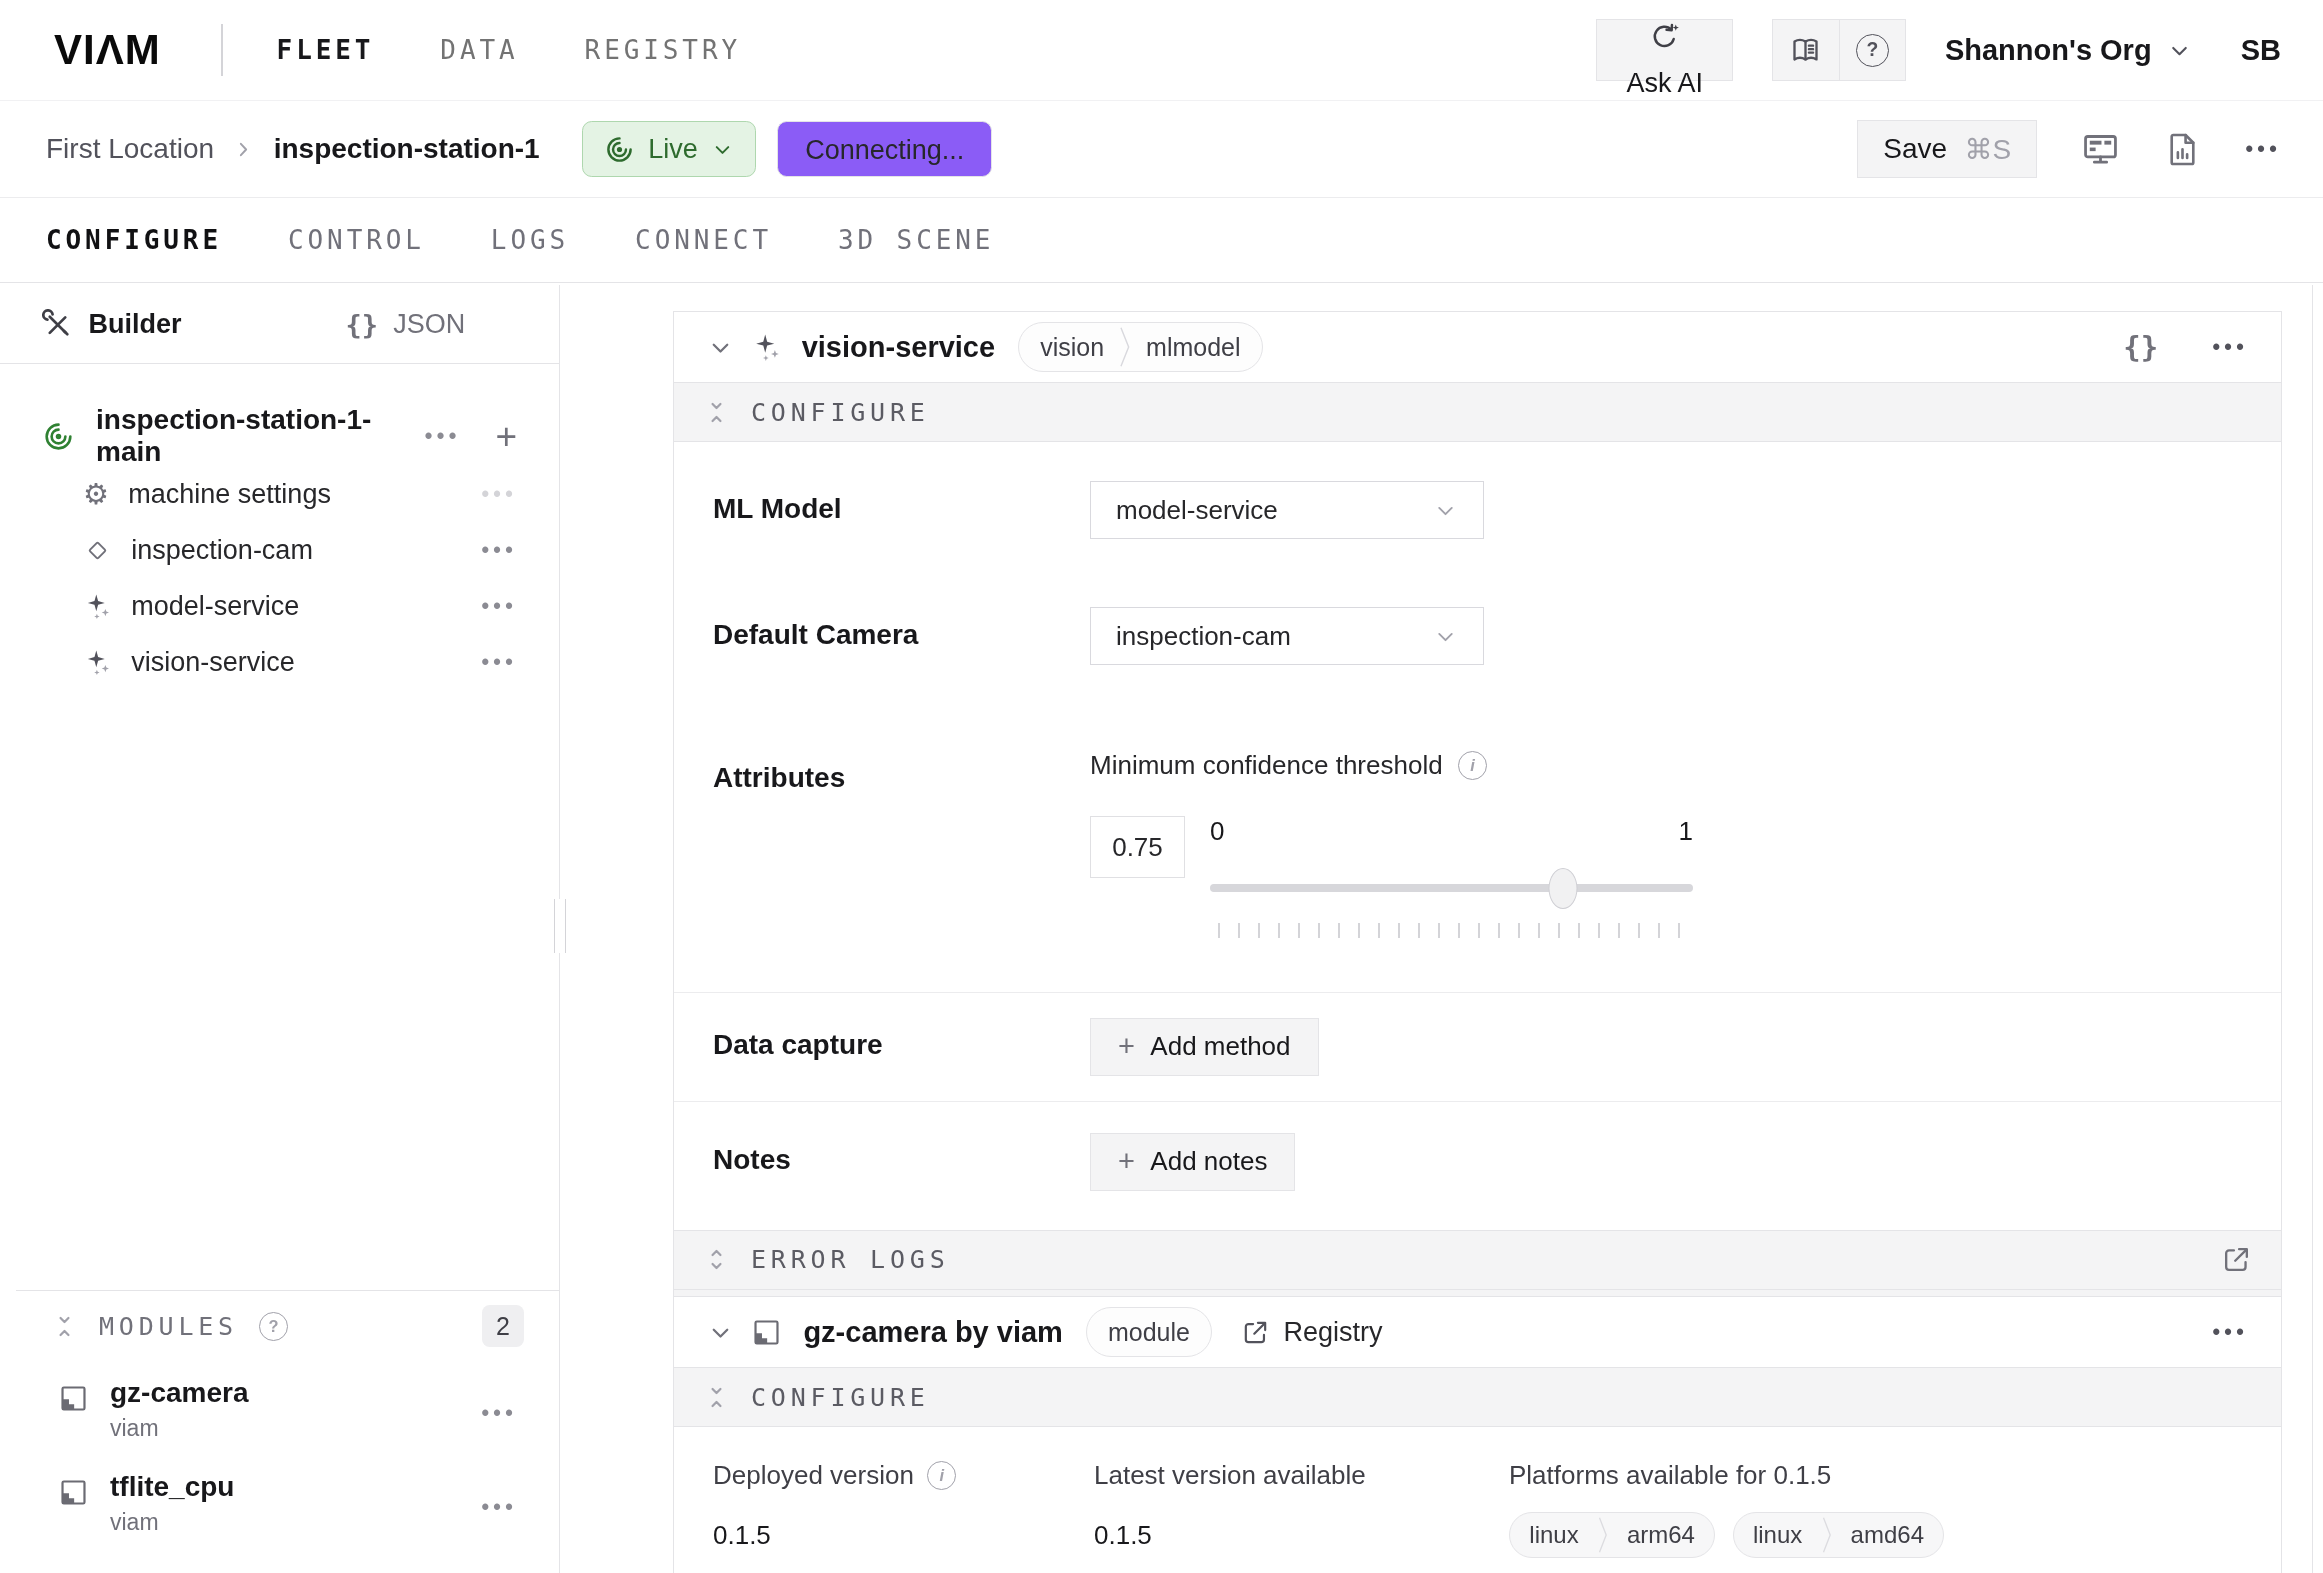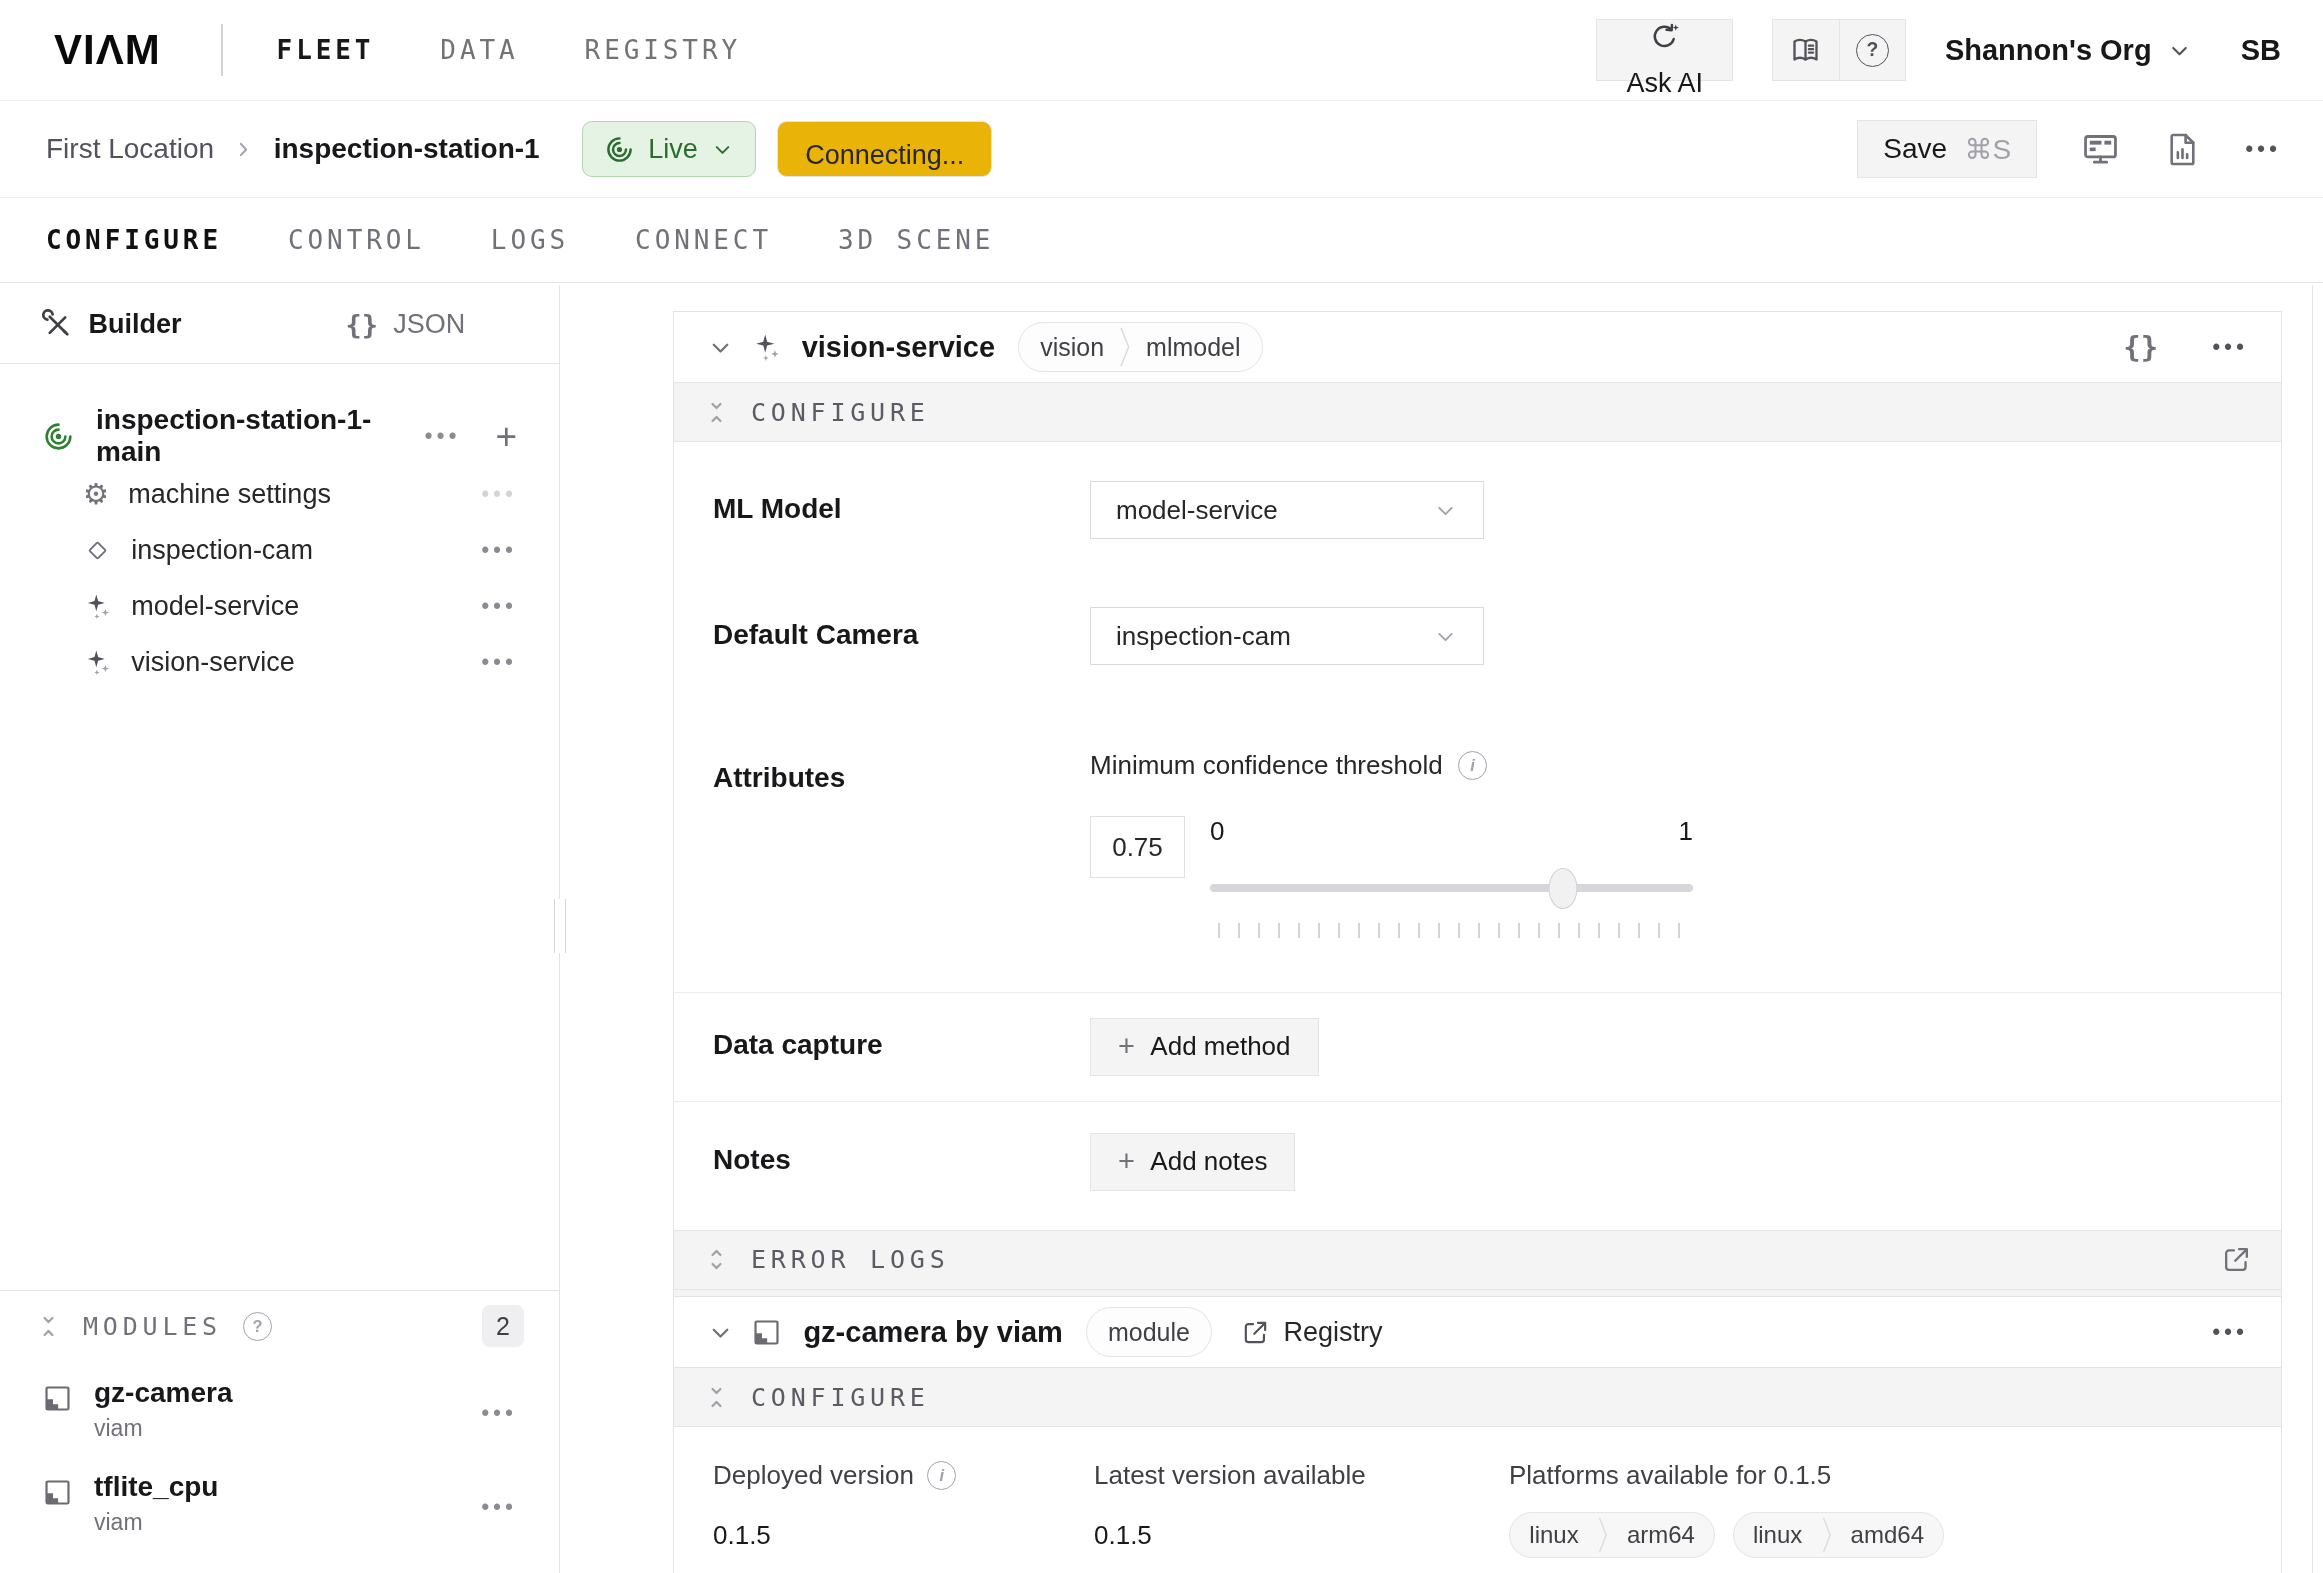--- a/index.html
+++ b/index.html
@@ -28,22 +28,22 @@
   .circ { display:flex; align-items:center; justify-content:center; border:1.9px solid #52525b;
           border-radius:50%; color:#52525b; font-weight:bold; }
 
   
   .machine-bar { height:98px; display:flex; align-items:center; padding:0 42px 0 46px; border-top:1px solid #f1f1f3; border-bottom:1px solid #ececee; }
   .crumb { display:flex; align-items:center; gap:19.3px; }
   .crumb-loc { font-size:28px; color:#52525b; cursor:pointer; }
   .crumb-name { font-size:28px; font-weight:bold; color:#18181b; }
   .pill-live { margin-left:42px; display:flex; align-items:center; gap:13.5px; height:56px; padding:0 21px;
                background:#e4f3e4; border:1px solid #aed7ae; border-radius:9.7px; color:#2e6b2e; font-size:27px; cursor:pointer; }
-  .btn-connecting { margin-left:21px; height:56px; display:flex; align-items:flex-end; padding:5px 27px;
-                    background:#eab308; border:1px solid #e4e4e7; border-radius:9.7px; font-size:27px; color:#27272a; cursor:pointer; }
+  .btn-connecting { margin-left:21px; height:56px; display:flex; align-items:flex-start; padding:13px 27px;
+                    background:#8b5cf6; border:1px solid #e4e4e7; border-radius:9.7px; font-size:27px; color:#27272a; cursor:pointer; }
   .machine-right { margin-left:auto; display:flex; align-items:center; gap:44px; }
   .btn-save { height:58px; display:flex; align-items:center; gap:17.4px; padding:0 25px;
               background:#f4f4f5; border:1px solid #e4e4e7; font-size:28px; color:#18181b; cursor:pointer; }
   .save-kbd { color:#a1a1aa; }
   .dots { letter-spacing:3.9px; font-size:23px; color:#52525b; line-height:1; cursor:pointer; }
   .dots.light { color:#d4d4d8; }
   .dots.mid { color:#8b8b93; }
 
   
   .tabs { height:85px; display:flex; align-items:center; gap:66px; padding:0 46px; border-bottom:1px solid #e4e4e7; }
@@ -67,21 +67,21 @@
   .tree-root { display:flex; align-items:center; padding:0 42px; height:60px; cursor:pointer; }
   .tree-root-label { font-size:28px; font-weight:bold; margin-left:21px; }
   .tree-root .spacer, .tree-item .spacer { flex:1; }
   .plus { font-size:37px; color:#71717a; margin-left:35px; line-height:1; cursor:pointer; }
   .tree-item { display:flex; align-items:center; height:56px; padding:0 42px 0 83px; cursor:pointer; }
   .tree-item-label { font-size:27px; color:#27272a; margin-left:19.3px; }
 
   .drag-handle { position:absolute; top:614px; right:-6.8px; width:11.6px; height:54px;
                  border-left:1.9px solid #d4d4d8; border-right:1.9px solid #d4d4d8; background:#fff; cursor:col-resize; }
 
-  .modules { position:absolute; left:0; right:0; bottom:0; border-top:1px solid #e4e4e7; padding-bottom:25px; }
+  .modules { position:absolute; left:16px; right:0; bottom:0; border-top:1px solid #e4e4e7; padding-bottom:25px; }
   .modules-header { height:71px; display:flex; align-items:center; gap:21px; padding:0 35px; }
   .modules-title { font-size:25px; letter-spacing:4.8px; color:#71717a; }
   .modules-badge { margin-left:auto; min-width:42px; height:42px; display:flex; align-items:center; justify-content:center;
                    background:#efeff1; border-radius:7.7px; font-size:25px; color:#3f3f46; }
   .module-item { display:flex; align-items:flex-start; padding:15.4px 42px 13.5px 42px; cursor:pointer; }
   .module-item .mi-ic { margin-top:5.8px; }
   .module-item .mi-text { margin-left:21px; }
   .module-name { font-size:28px; font-weight:bold; color:#18181b; }
   .module-org { font-size:23px; color:#71717a; margin-top:5.8px; }
   .module-item .dots { margin-left:auto; margin-top:25px; }

